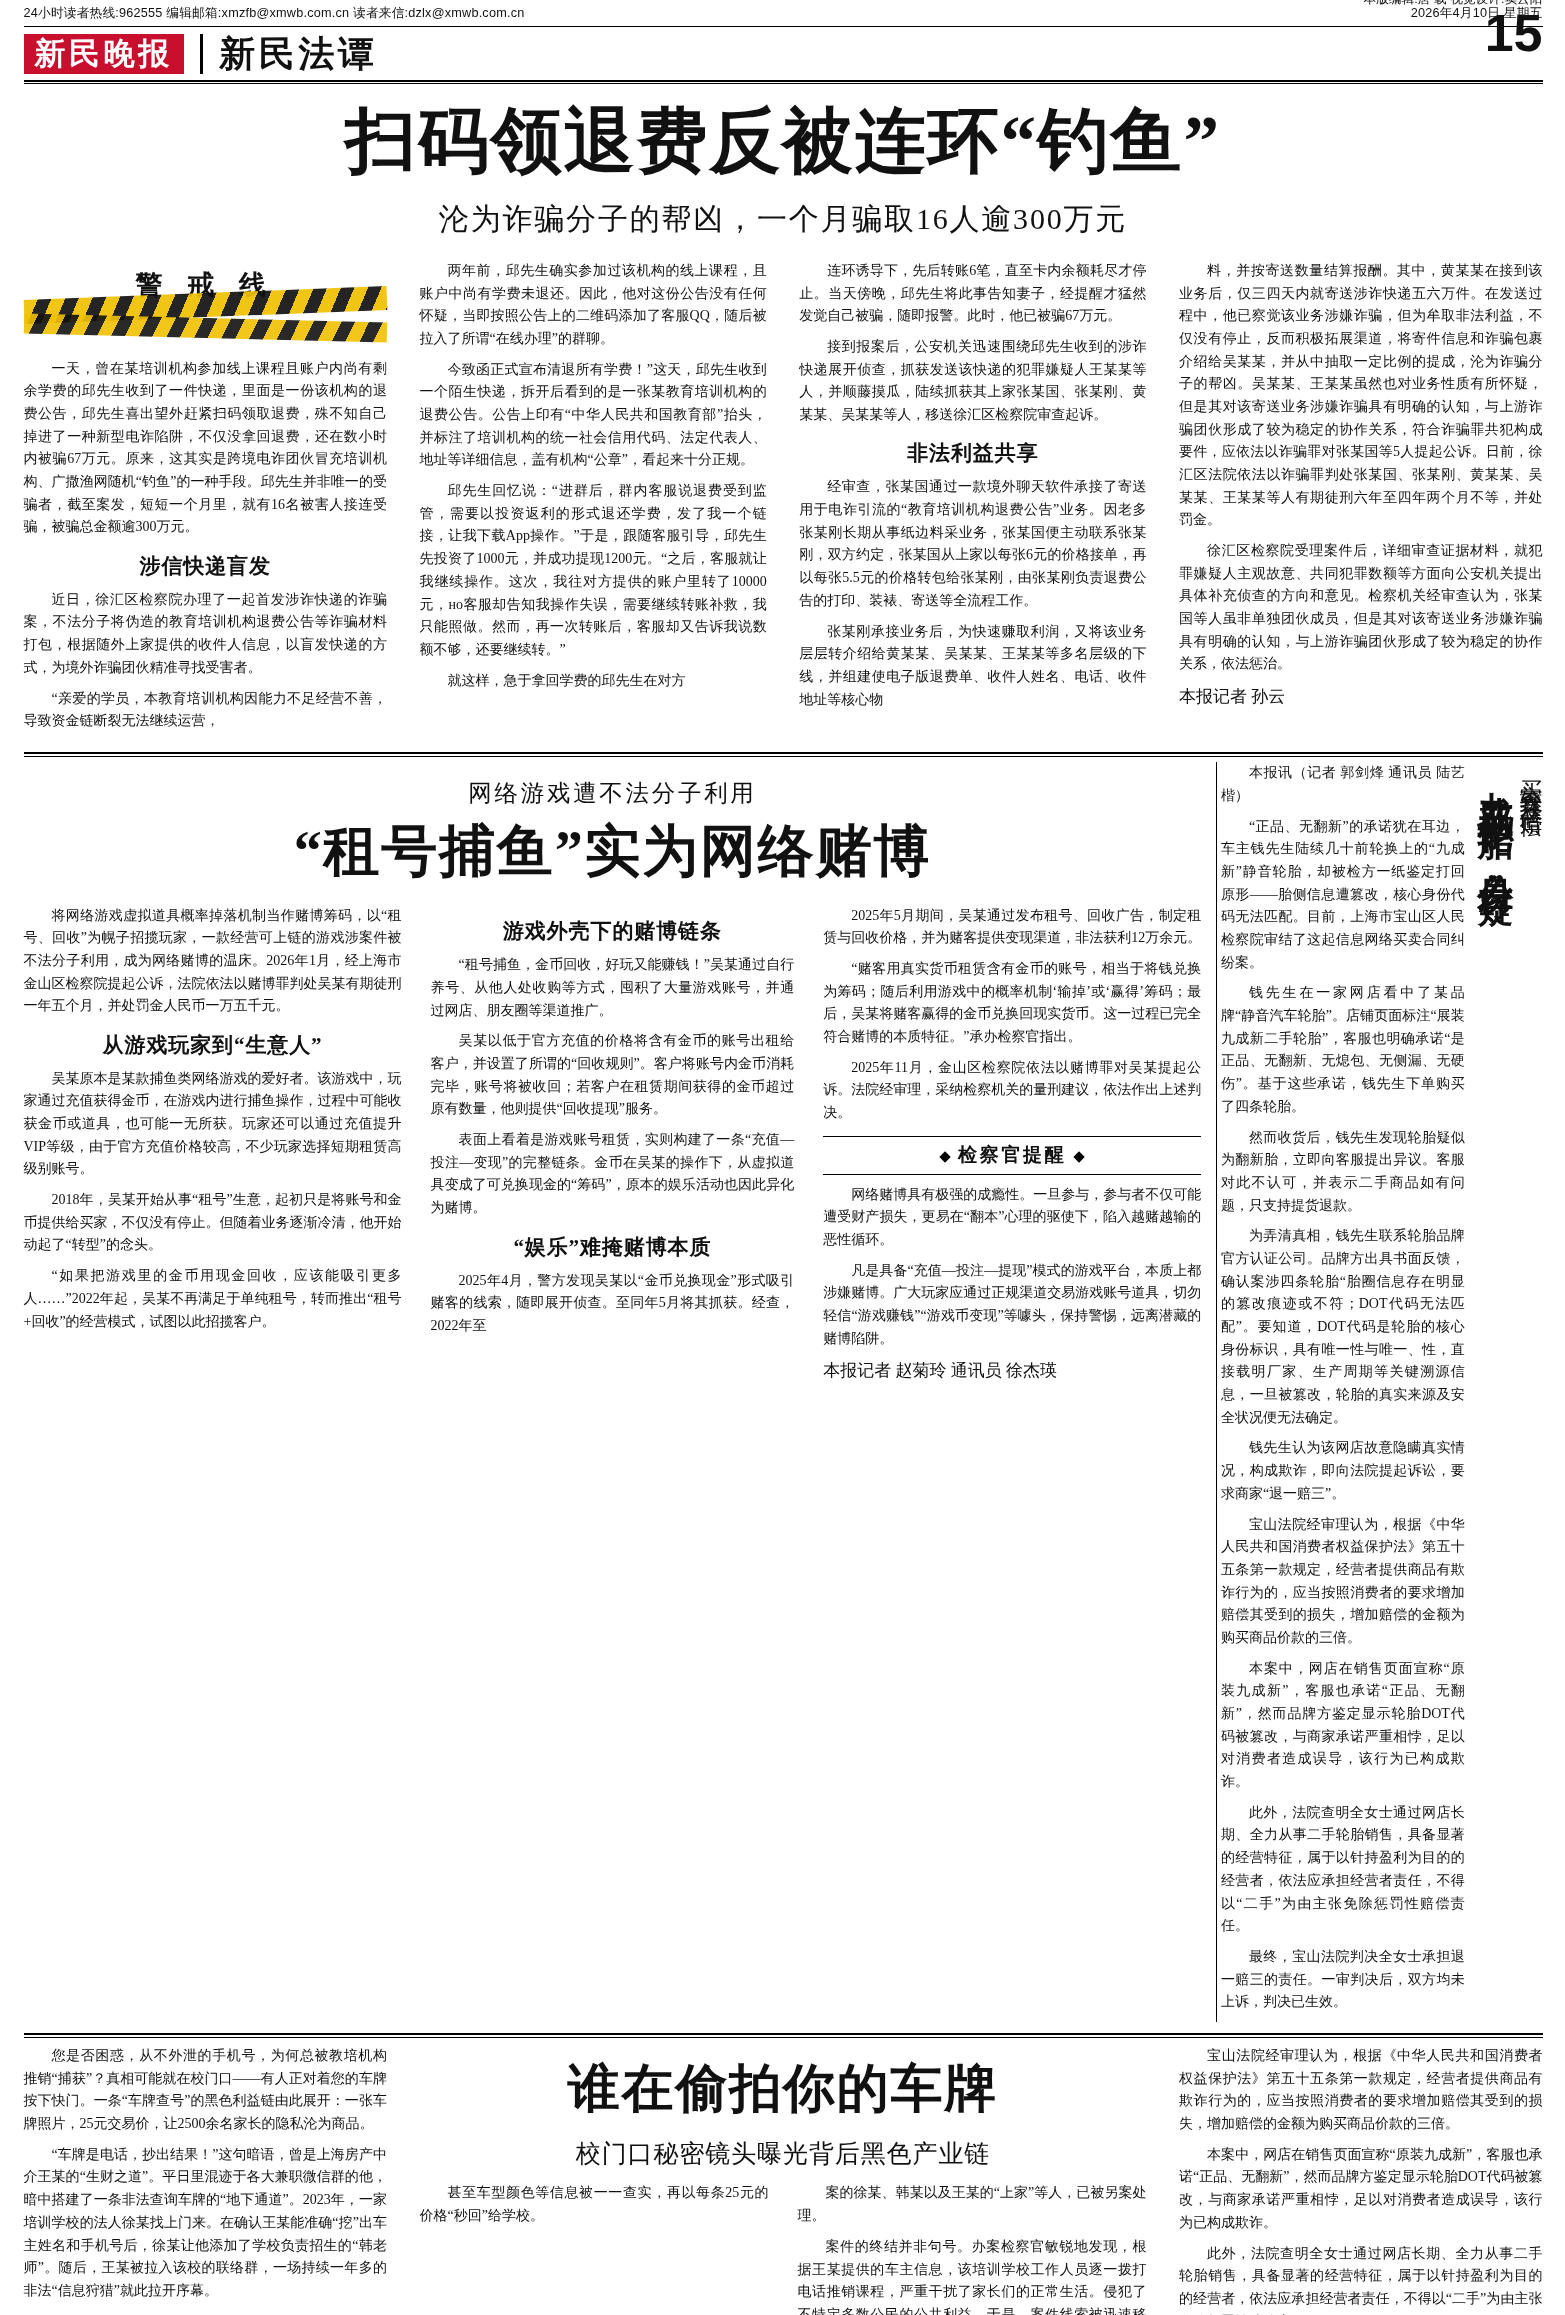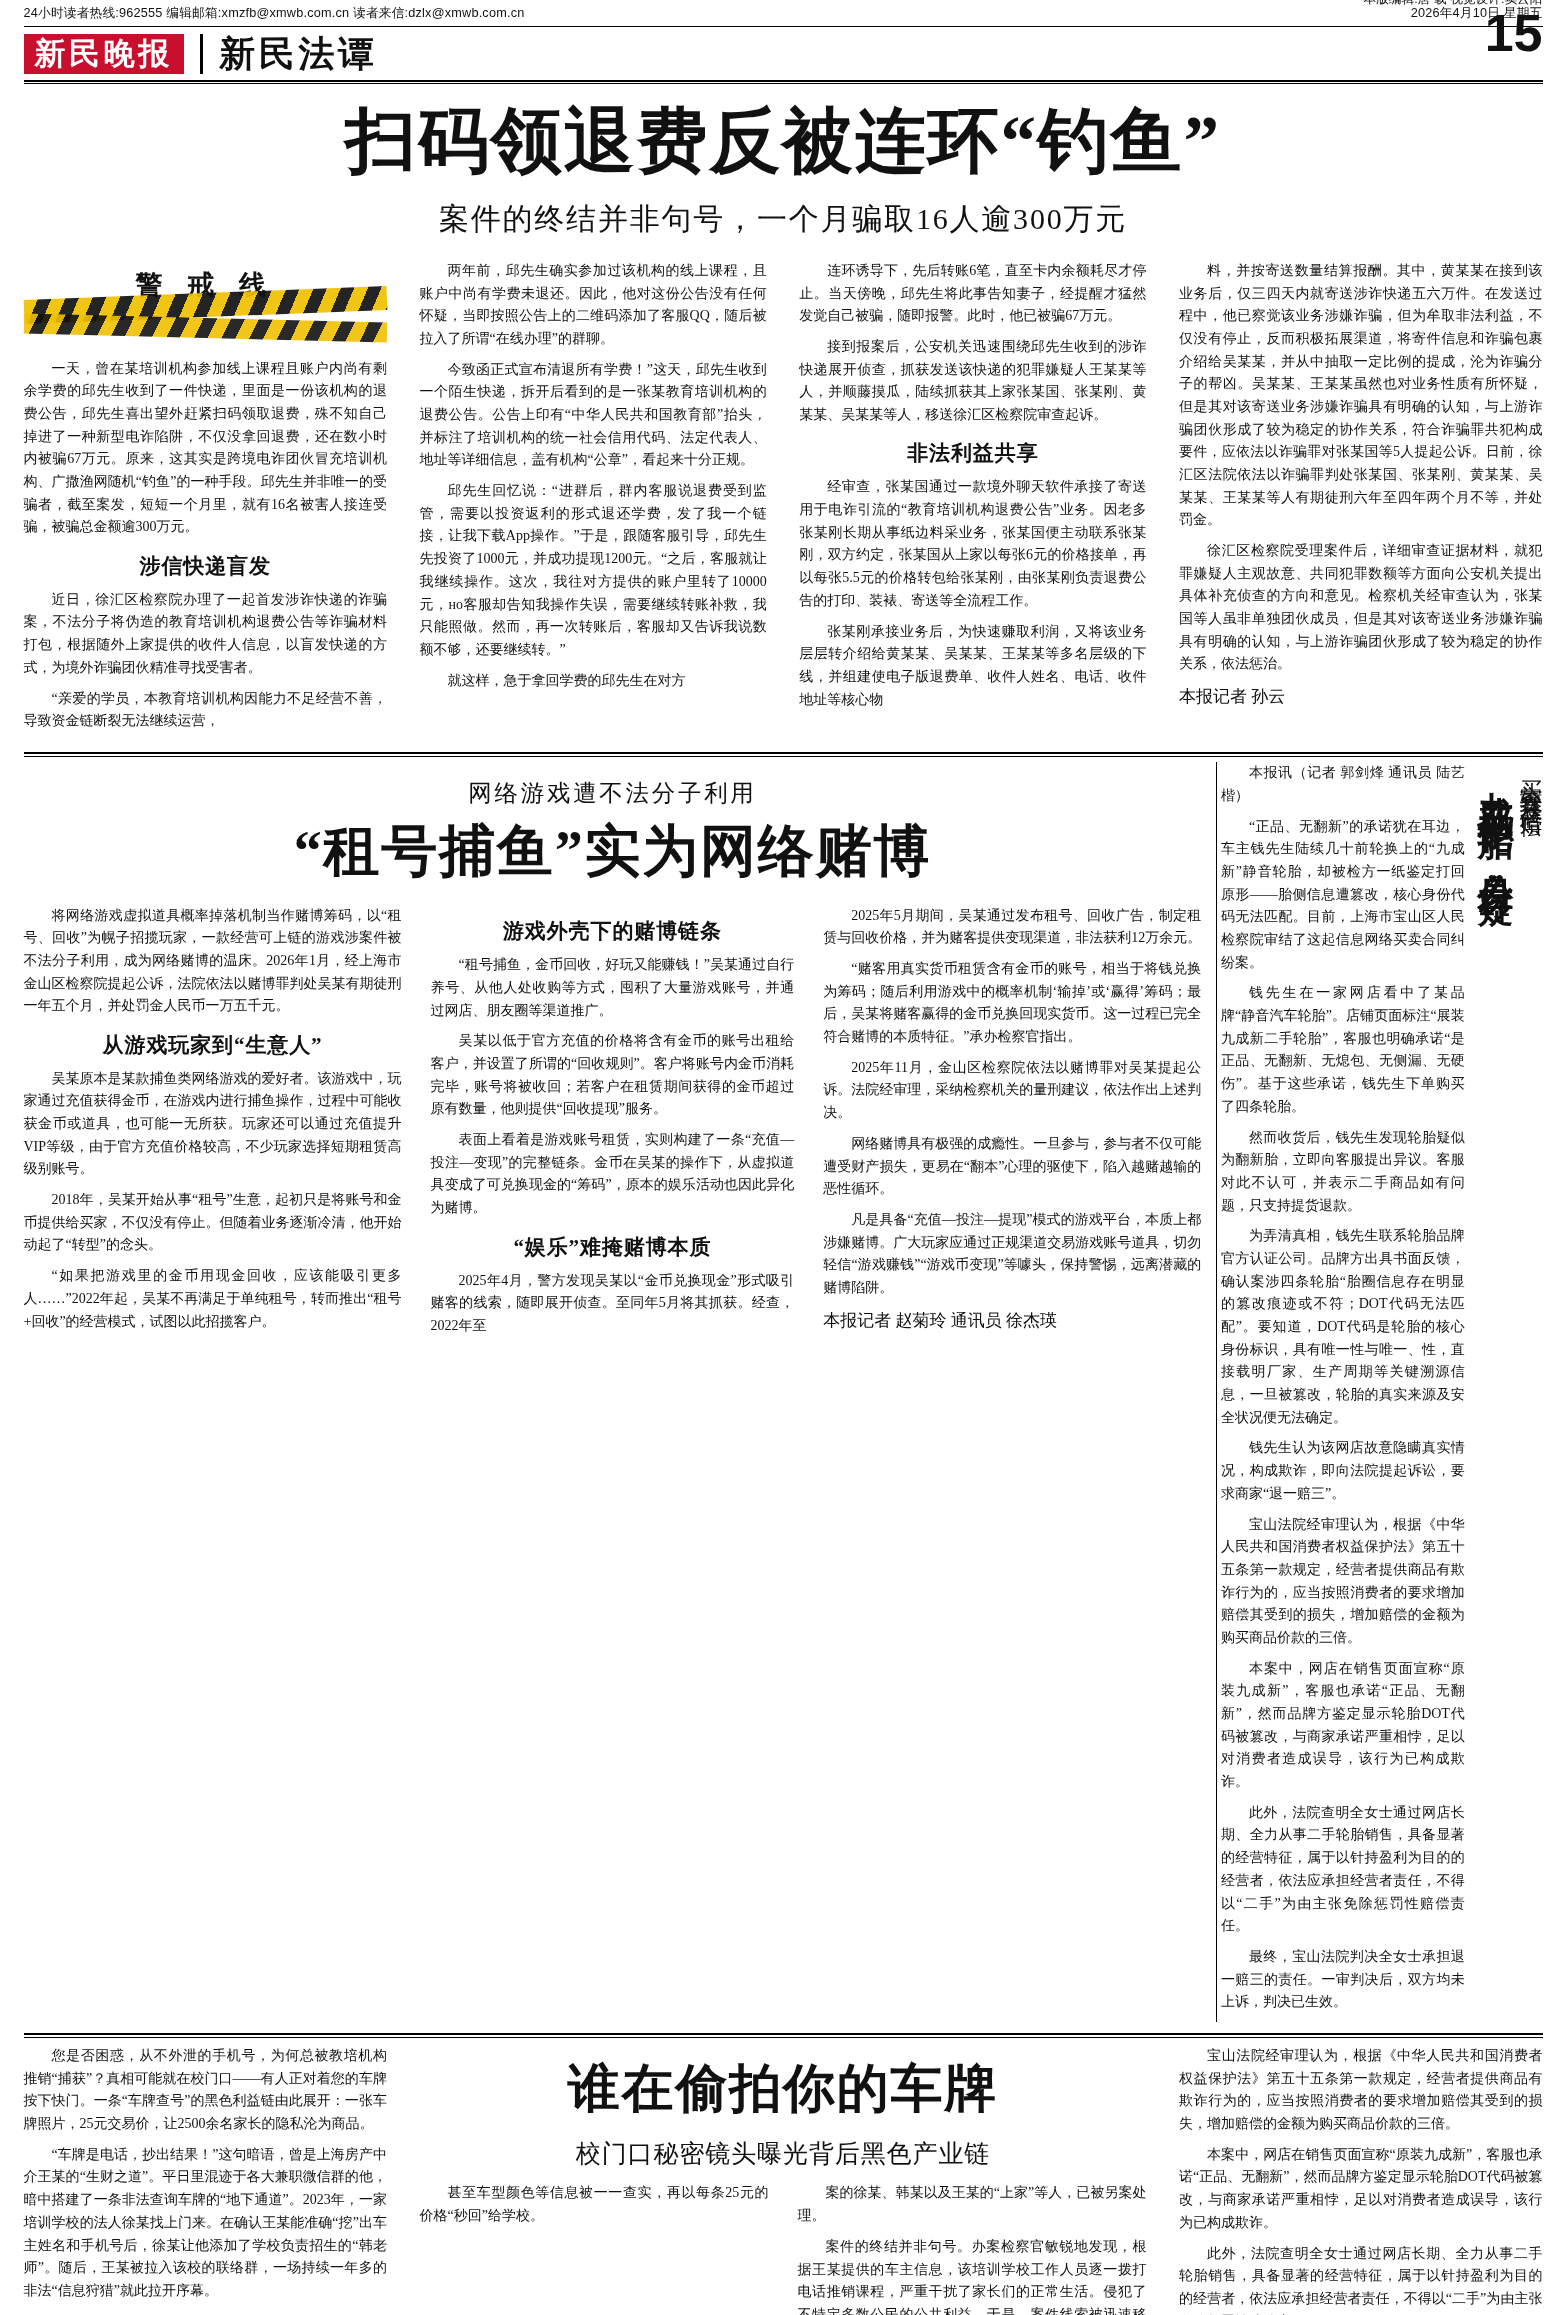--- a/index.html
+++ b/index.html
@@ -114,21 +114,21 @@
     <div style="position:absolute;right:0;top:-36px;text-align:right;">
       <div style="font-family:'Liberation Sans',sans-serif;font-size:12.7px;">本版编辑:唐 载  视觉设计:窦云阳</div>
       <div class="pageno" style="position:static;margin-top:-5.4px;">15</div>
     </div>
   </div>
   <div class="masthead-rule"></div>
   <div class="masthead-rule2"></div>
 
   <div class="lead">
     <h1>扫码领退费反被连环“钓鱼”</h1>
-    <h2>案件的终结并非句号，一个月骗取16人逾300万元</h2>
+    <h2>沦为诈骗分子的帮凶，一个月骗取16人逾300万元</h2>
   </div>
 
   <div class="cols" style="margin-top:11px;">
     <div class="col" style="width:25%;padding-right:16.3px;">
       <div class="warnbox">
         <div class="wtext">警 戒 线</div>
         <div class="tape"></div>
         <div class="tape2"></div>
       </div>
       <p class="body">一天，曾在某培训机构参加线上课程且账户内尚有剩余学费的邱先生收到了一件快递，里面是一份该机构的退费公告，邱先生喜出望外赶紧扫码领取退费，殊不知自己掉进了一种新型电诈陷阱，不仅没拿回退费，还在数小时内被骗67万元。原来，这其实是跨境电诈团伙冒充培训机构、广撒渔网随机“钓鱼”的一种手段。邱先生并非唯一的受骗者，截至案发，短短一个月里，就有16名被害人接连受骗，被骗总金额逾300万元。</p>
@@ -178,20 +178,25 @@
           <p class="body">“租号捕鱼，金币回收，好玩又能赚钱！”吴某通过自行养号、从他人处收购等方式，囤积了大量游戏账号，并通过网店、朋友圈等渠道推广。</p>
           <p class="body">吴某以低于官方充值的价格将含有金币的账号出租给客户，并设置了所谓的“回收规则”。客户将账号内金币消耗完毕，账号将被收回；若客户在租赁期间获得的金币超过原有数量，他则提供“回收提现”服务。</p>
           <p class="body">表面上看着是游戏账号租赁，实则构建了一条“充值—投注—变现”的完整链条。金币在吴某的操作下，从虚拟道具变成了可兑换现金的“筹码”，原本的娱乐活动也因此异化为赌博。</p>
           <h3 class="sub">“娱乐”难掩赌博本质</h3>
           <p class="body">2025年4月，警方发现吴某以“金币兑换现金”形式吸引赌客的线索，随即展开侦查。至同年5月将其抓获。经查，2022年至</p>
         </div>
         <div class="col" style="width:33.33%;padding-left:14.5px;">
           <p class="body">2025年5月期间，吴某通过发布租号、回收广告，制定租赁与回收价格，并为赌客提供变现渠道，非法获利12万余元。</p>
           <p class="body">“赌客用真实货币租赁含有金币的账号，相当于将钱兑换为筹码；随后利用游戏中的概率机制‘输掉’或‘赢得’筹码；最后，吴某将赌客赢得的金币兑换回现实货币。这一过程已完全符合赌博的本质特征。”承办检察官指出。</p>
           <p class="body">2025年11月，金山区检察院依法以赌博罪对吴某提起公诉。法院经审理，采纳检察机关的量刑建议，依法作出上述判决。</p>
+          <div class="remind">
+            <div class="title">
+              <span class="diamond"></span><span>检察官提醒</span><span class="diamond"></span>
+            </div>
+          </div>
           <p class="body">网络赌博具有极强的成瘾性。一旦参与，参与者不仅可能遭受财产损失，更易在“翻本”心理的驱使下，陷入越赌越输的恶性循环。</p>
           <p class="body">凡是具备“充值—投注—提现”模式的游戏平台，本质上都涉嫌赌博。广大玩家应通过正规渠道交易游戏账号道具，切勿轻信“游戏赚钱”“游戏币变现”等噱头，保持警惕，远离潜藏的赌博陷阱。</p>
           <div class="byline">本报记者 赵菊玲 通讯员 徐杰瑛</div>
         </div>
       </div>
     </div>
 
     <div class="col vline" style="width:21.5%;padding-left:4px;">
       <div class="cols" style="align-items:flex-start;">
         <div style="flex:1;padding-right:7.2px;">

